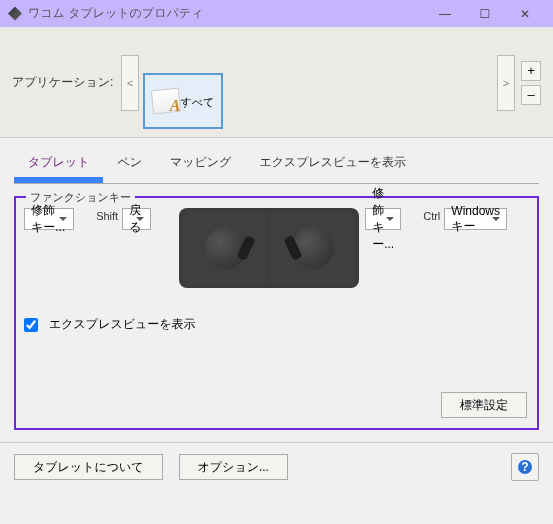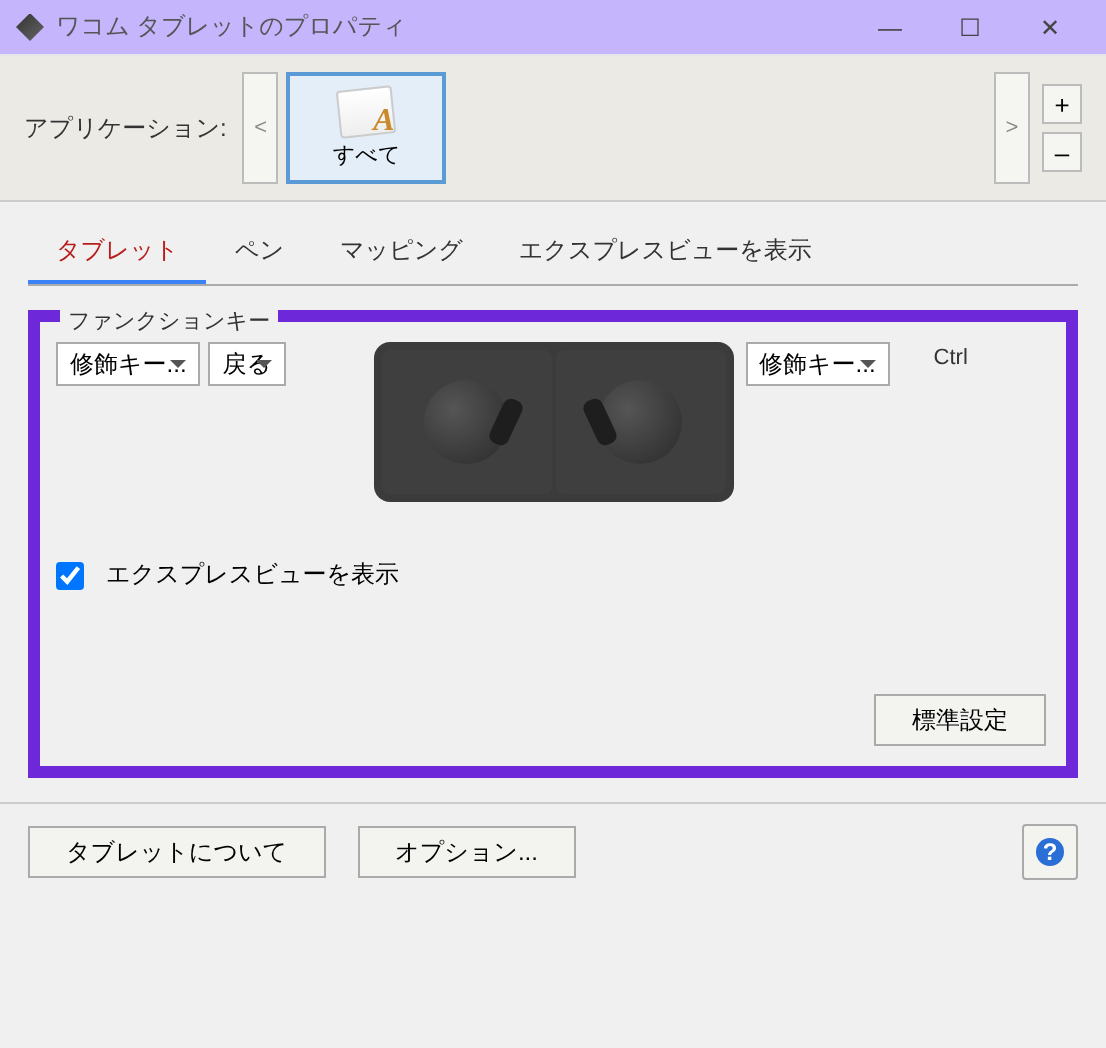--- a/index.html
+++ b/index.html
@@ -7,34 +7,34 @@
 .titlebar { height: 28px; background: #c4b5fd; display: flex; align-items: center; padding: 0 8px; border-bottom: 1px solid #e5e5e5; }
 .titlebar .appicon { width: 14px; height: 14px; background: linear-gradient(135deg,#333,#666); clip-path: polygon(0 50%, 50% 0, 100% 50%, 50% 100%); margin-right: 6px; }
 .titlebar .title { color: #555; flex: 1; }
 .winctrls { display: flex; }
 .winbtn { width: 40px; height: 28px; display: flex; align-items: center; justify-content: center; color: #444; cursor: default; }
 
 .approw { background: #eceae4; padding: 8px 12px; display: flex; align-items: center; border-bottom: 1px solid #ccc; }
 .approw-label { color: #333; margin-right: 8px; }
 .navbtn { width: 18px; height: 56px; background: #f5f5f2; border: 1px solid #bbb; display: flex; align-items: center; justify-content: center; color: #888; font-size: 11px; cursor: pointer; }
 .appitems { display: flex; flex: 1; margin: 0 4px; }
-.appitem { width: 80px; height: 56px; border: 2px solid #5a9bd5; background: #e3eef8; display: flex; flex-direction: column; align-items: center; justify-content: center; margin-right: 4px; }
+.appitem { width: 80px; height: 56px; border: 2px solid #5a9bd5; background: #e3eef8; display: flex; flex-direction: row; align-items: center; justify-content: center; margin-right: 4px; margin-top: 37px; }
 .appitem .aicon { width: 28px; height: 24px; position: relative; }
 .appitem .aicon::before { content: ""; position: absolute; inset: 0; background: linear-gradient(#fff,#eee); border: 1px solid #ccc; border-radius: 2px; transform: rotate(-6deg); }
 .appitem .aicon::after { content: "A"; position: absolute; right: 0; bottom: -2px; font: italic bold 16px serif; color: #c98a2d; }
 .appitem .alabel { margin-top: 2px; font-size: 11px; }
 .plusminus { display: flex; flex-direction: column; gap: 4px; margin-left: 6px; }
 .pmbtn { width: 20px; height: 20px; background: #f5f5f2; border: 1px solid #bbb; display: flex; align-items: center; justify-content: center; font-size: 13px; cursor: pointer; }
 
 .content { padding: 10px 14px 12px; }
 .tabs { display: flex; border-bottom: 1px solid #aaa; margin-bottom: 12px; }
 .tab { padding: 6px 14px 6px; color: #333; border-bottom: 2px solid transparent; cursor: pointer; }
-.tab.active { color: #b91c1c; border-bottom: 2px solid #3b82f6; }
+.tab.active { color: #701a75; border-bottom: 6px solid #3b82f6; }
 
-.fkgroup { border: 6px solid #6d28d9; padding: 10px 8px 24px; position: relative; height: 234px; }
+.fkgroup { border: 2px solid #6d28d9; padding: 10px 8px 24px; position: relative; height: 234px; }
 .fkgroup .legend { position: absolute; top: -8px; left: 10px; background: #f0f0f0; padding: 0 4px; font-size: 11px; color: #333; }
 
 .keygrid { display: flex; gap: 6px; align-items: flex-start; }
 .col { flex: 1; display: flex; flex-direction: row; gap: 4px; }
 .sel { height: 22px; background: #fff; border: 1px solid #aaa; display: flex; align-items: center; padding: 0 6px; position: relative; cursor: pointer; }
 .sel::after { content: ""; position: absolute; right: 6px; top: 8px; border: 4px solid transparent; border-top-color: #555; }
 .sub { height: 20px; padding: 2px 0 2px 18px; color: #333; font-size: 11px; }
 .tabletvis { width: 180px; height: 80px; background: #3b3b3b; border-radius: 8px; display: flex; gap: 2px; padding: 4px; flex: none; }
 .half { flex: 1; background: #3f3f3f; border-radius: 4px; position: relative; display:flex; align-items:center; justify-content:center; }
 .knob { width: 42px; height: 42px; background: radial-gradient(circle at 35% 35%, #555, #2a2a2a); border-radius: 50%; position: relative; }
@@ -91,40 +91,44 @@
   </div>
 
   <div class="fkgroup">
     <span class="legend">ファンクションキー</span>
 
     <div class="keygrid">
       <div class="col">
         <div class="sel">
             <span>修飾キー...</span>
           </div>
+        <div class="sub">Shift</div>
         <div class="sel">
             <span>戻る</span>
           </div>
         <div class="sub"></div>
       </div>
 
       <div class="tabletvis">
         <div class="half l">
             <div class="knob"></div>
           </div>
         <div class="half r">
             <div class="knob"></div>
           </div>
       </div>
 
       <div class="col">
         <div class="sel">
             <span>修飾キー...</span>
           </div>
         <div class="sub">Ctrl</div>
+        <div class="sel">
+            <span>Windowsキー</span>
+          </div>
         <div class="sub"></div>
       </div>
     </div>
 
     <div class="chkrow">
       <input type="checkbox" checked="" style="">
       <span>エクスプレスビューを表示</span>
     </div>
 
     <div class="btn defaultbtn">標準設定</div>

